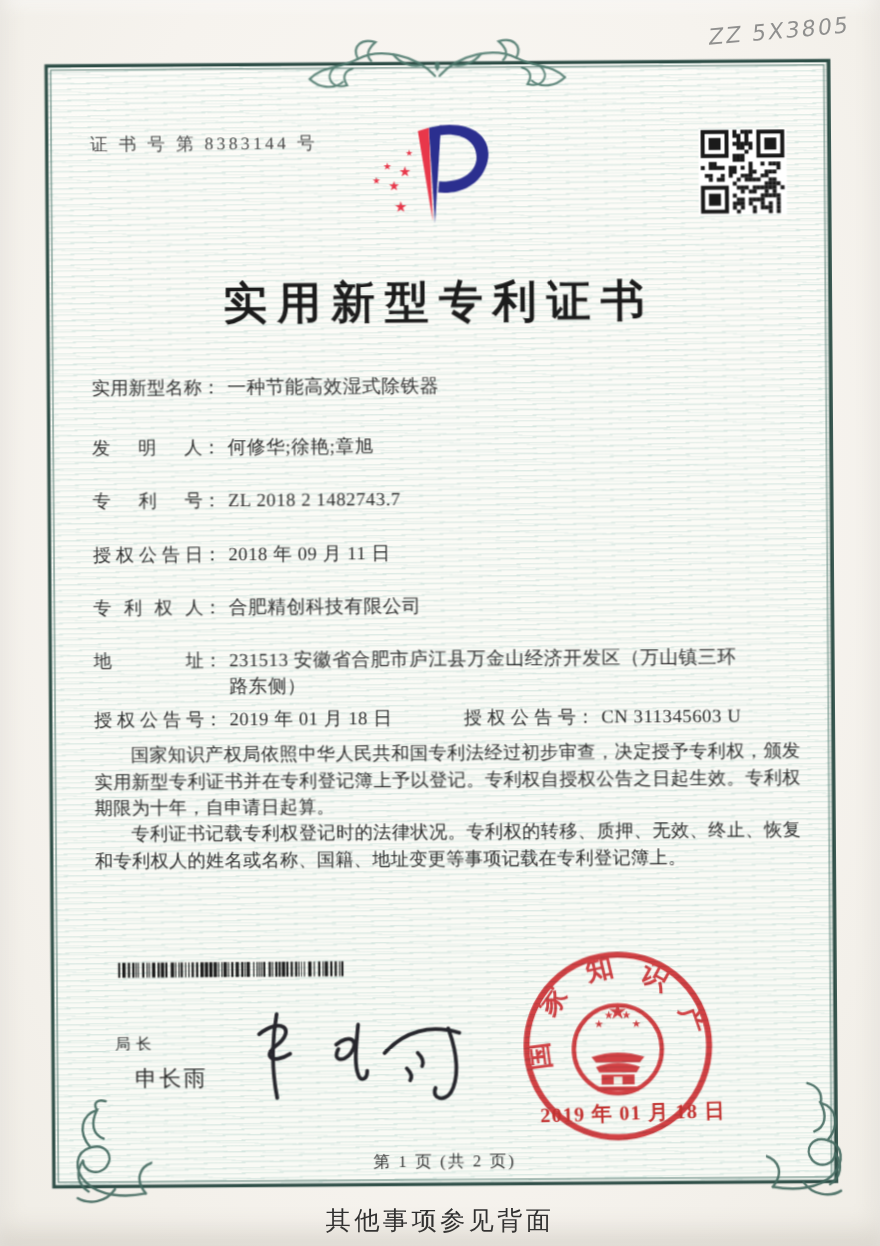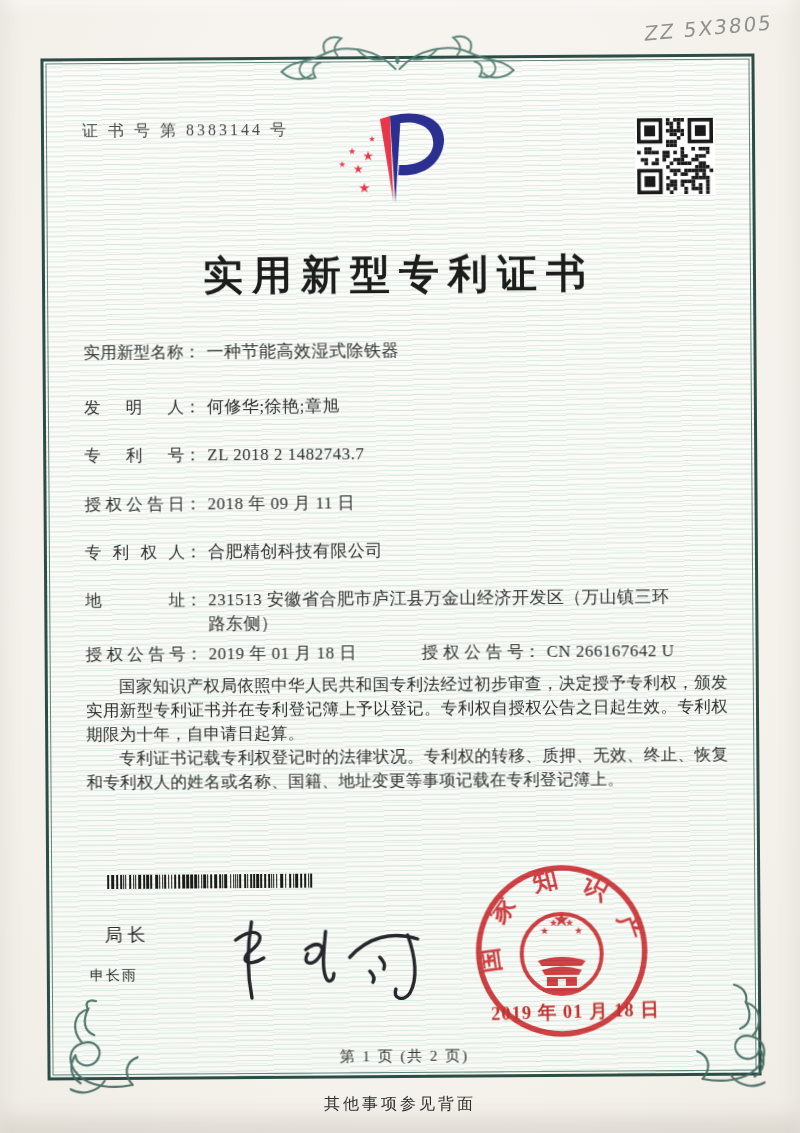--- a/index.html
+++ b/index.html
@@ -53,34 +53,34 @@
   .f-colon { display:inline-block; vertical-align:top; }
   .f-value { display:inline-block; vertical-align:top; margin-left:6px; max-width:470px; letter-spacing:.5px; }
   .pair2 { position:absolute; left:336px; top:0; white-space:nowrap; }
   .pair2 .f-label { width:102px; }
   
   .paras { position:absolute; left:38px; top:614px; width:642px; }
   .paras p { font-size:16.5px; line-height:24px; text-indent:2em;
              letter-spacing:.3px; color:#2e2e2e; text-align:justify; }
   
   .barcode { position:absolute; left:58px; top:814px; }
-  .sig-title { position:absolute; left:55px; top:862px; font-size:18px; letter-spacing:5px;
+  .sig-title { position:absolute; left:55px; top:880px; font-size:14px; letter-spacing:5px;
                font-family:"Liberation Sans","DejaVu Sans",sans-serif; color:#2b2b2b;text-align:center; }
-  .sig-name  { position:absolute; left:40px; top:906px; font-size:14px; letter-spacing:2px;
+  .sig-name  { position:absolute; left:73px; top:906px; font-size:20px; letter-spacing:2px;
                font-family:Liberation Sans, sans-serif; color:#2b2b2b; }
   .sig-hand  { position:absolute; left:172px; top:850px; }
   
   .seal { position:absolute; left:419px; top:800px; mix-blend-mode:multiply; opacity:.95; }
   .seal-date { position:absolute; left:441px; top:941px; font-size:18.5px; font-weight:600;
                color:#c2312f; letter-spacing:1px; z-index:4; transform:rotate(-1.2deg); }
   
   .page-no { position:absolute; left:0; top:988px; width:100%; text-align:center;
              font-size:15px; letter-spacing:2px; color:#333; }
   .back-note { position:absolute; left:0; top:1094px; width:100%; text-align:center;
-               font-size:16px; letter-spacing:3px; color:#2f2f2f; z-index:5; }
+               font-size:23px; letter-spacing:3px; color:#2f2f2f; z-index:5; }
 </style>
 </head>
 <body>
 
 <svg width="0" height="0" style="position:absolute">
   <defs>
     <path id="star" d="M0,-1 L0.2245,-0.309 L0.951,-0.309 L0.3633,0.118 L0.5878,0.809 L0,0.382 L-0.5878,0.809 L-0.3633,0.118 L-0.951,-0.309 L-0.2245,-0.309 Z"></path>
   </defs>
 </svg>
 
@@ -294,21 +294,21 @@
   </div>
   <div class="row" style="top:480px">
     <span class="f-label">专利权人</span><span class="f-colon">：</span><span class="f-value">合肥精创科技有限公司</span>
   </div>
   <div class="row" style="top:528px">
     <span class="f-label">地址</span><span class="f-colon">：</span><span class="f-value">231513 安徽省合肥市庐江县万金山经济开发区（万山镇三环路东侧）</span>
   </div>
   <div class="row" style="top:582px; width:640px">
     <span class="f-label">授权公告号</span><span class="f-colon">：</span><span class="f-value">2019 年 01 月 18 日</span>
     <span class="pair2">
-      <span class="f-label">授权公告号</span><span class="f-colon">：</span><span class="f-value">CN 266167642 U</span>
+      <span class="f-label">授权公告号</span><span class="f-colon">：</span><span class="f-value">CN 311345603 U</span>
     </span>
   </div>
 
   <div class="paras">
     <p>国家知识产权局依照中华人民共和国专利法经过初步审查，决定授予专利权，颁发实用新型专利证书并在专利登记簿上予以登记。专利权自授权公告之日起生效。专利权期限为十年，自申请日起算。</p>
     <p>专利证书记载专利权登记时的法律状况。专利权的转移、质押、无效、终止、恢复和专利权人的姓名或名称、国籍、地址变更等事项记载在专利登记簿上。</p>
   </div>
 
   <svg class="barcode" width="208" height="14" viewBox="0 0 208 14">
     <g id="bars" fill="#1b1b1b">

